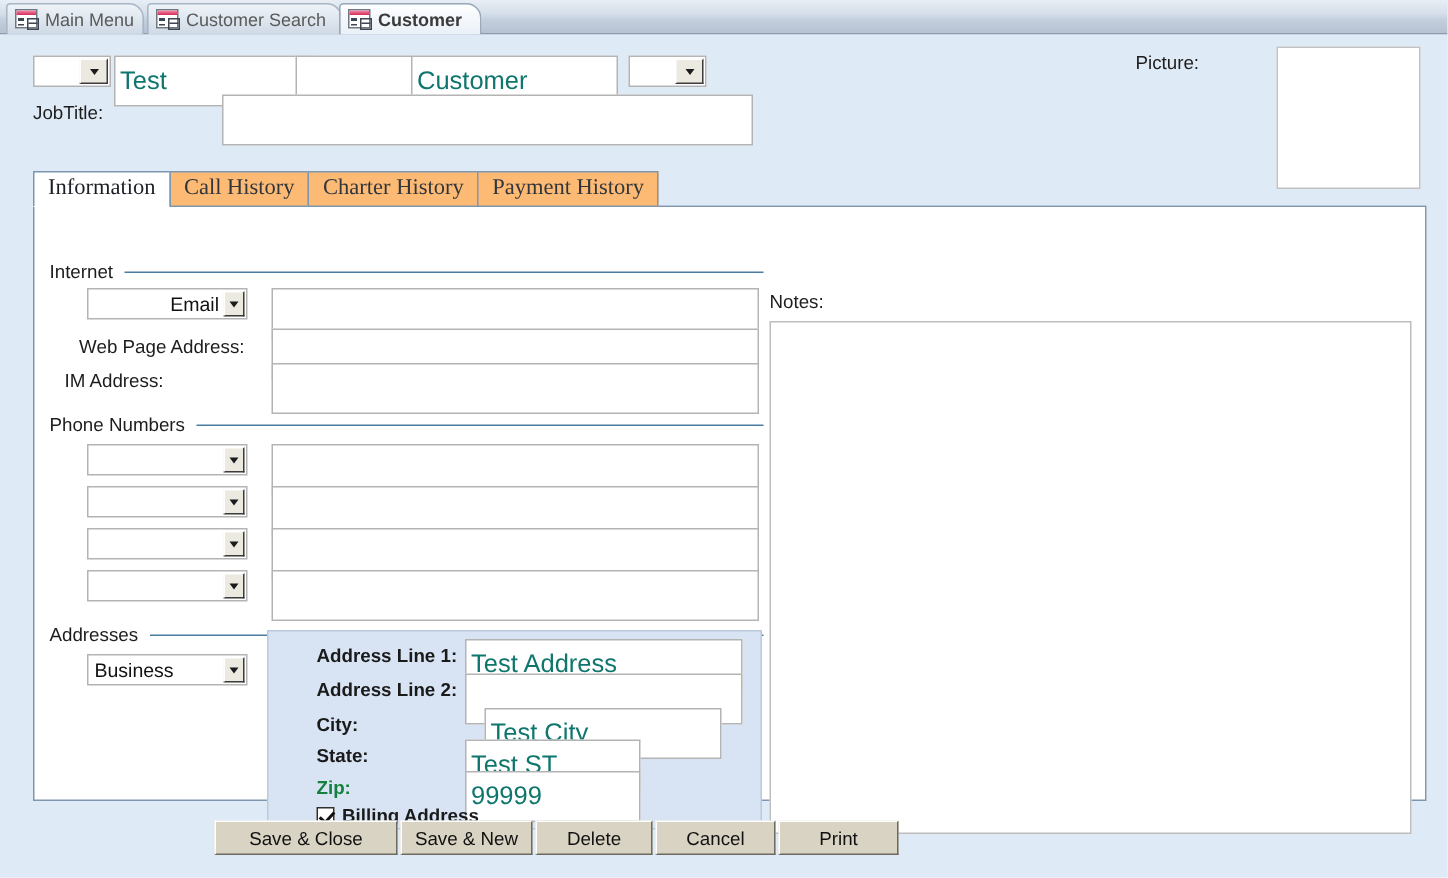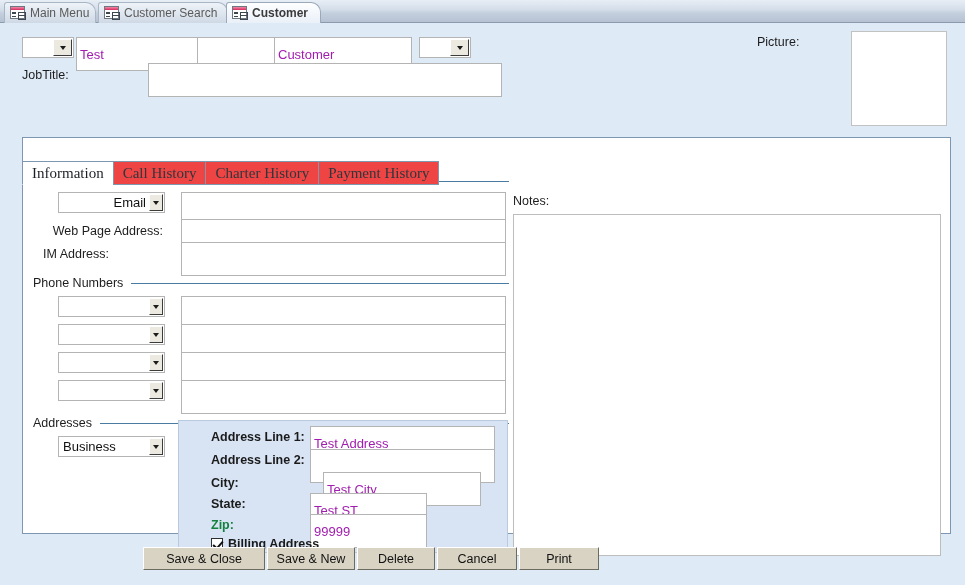--- a/index.html
+++ b/index.html
@@ -105,22 +105,22 @@
     width: 965px; height: 112px;
     background: #dfeaf7;
   }
 
   .fld {
     position: absolute;
     box-sizing: border-box;
     background: #ffffff;
     border: 1px solid #b4b4b4;
     font-family: "Liberation Sans", sans-serif;
-    font-size: 13px;
-    color: #a21caf;
+    font-size: 17px;
+    color: #0f766e;
     padding: 16px 3px;
     display: flex;
     align-items: center;
     overflow: hidden;
     white-space: nowrap;
   }
 
   
   .combo {
     position: absolute;
@@ -185,34 +185,33 @@
   .tabctl {
     position: absolute;
     left: 22px; top: 113px;
     width: 929px; height: 421px;
   }
   .tabstrip {
     position: absolute;
     left: 0; top: 0;
     height: 25px;
     display: flex;
-    align-items: flex-start;
+    align-items: center;
     z-index: 3;
-    margin-top: 48px;
   }
   .ptab {
     height: 24px;
     box-sizing: border-box;
     padding: 0 9px;
     display: flex;
     align-items: center;
     font-family: "Liberation Serif", serif;
     font-size: 15px;
     color: #30363c;
-    background: #ef4444;
+    background: #fdba74;
     border: 1px solid #7e97b0;
     border-bottom: 1px solid #7e97b0;
     margin-right: -1px;
     white-space: nowrap;
   }
   .ptab.sel {
     background: #ffffff;
     border-bottom: 1px solid #ffffff;
     color: #1b2026;
   }

